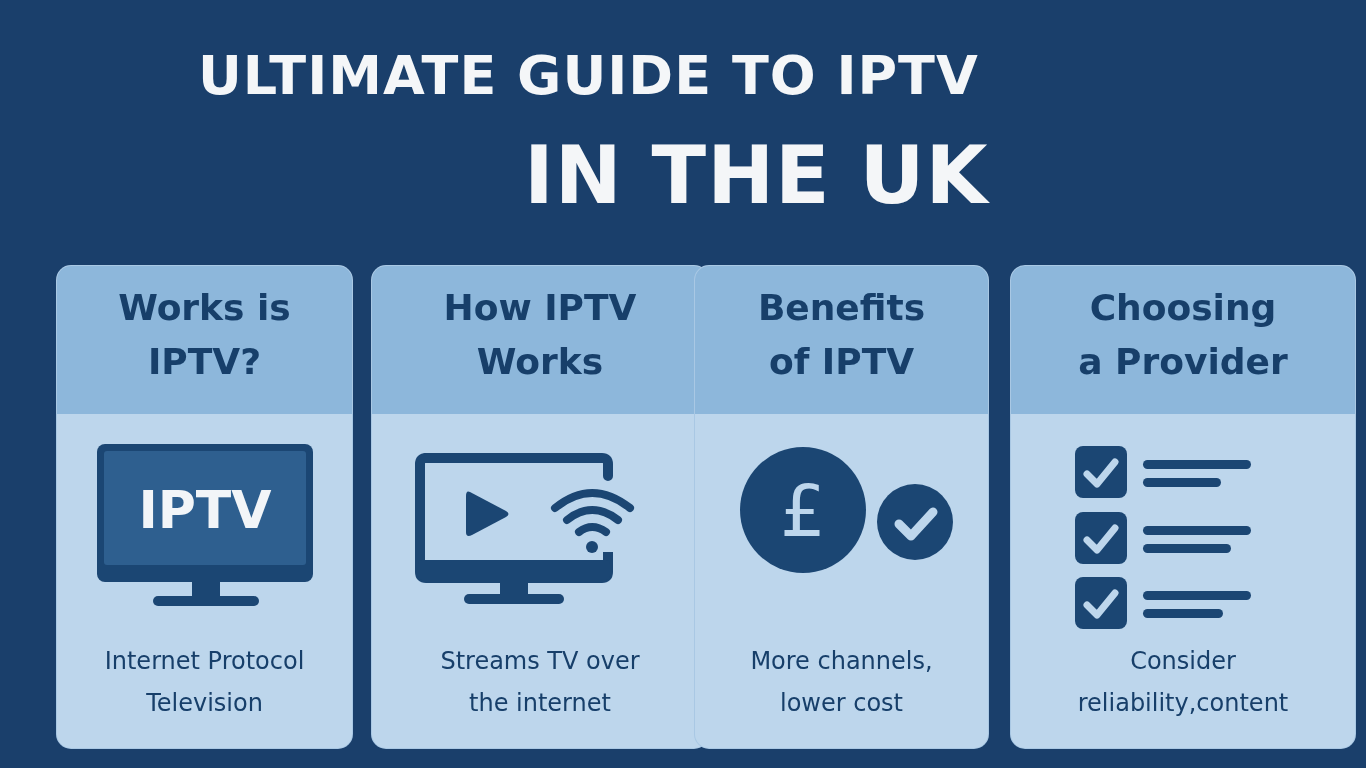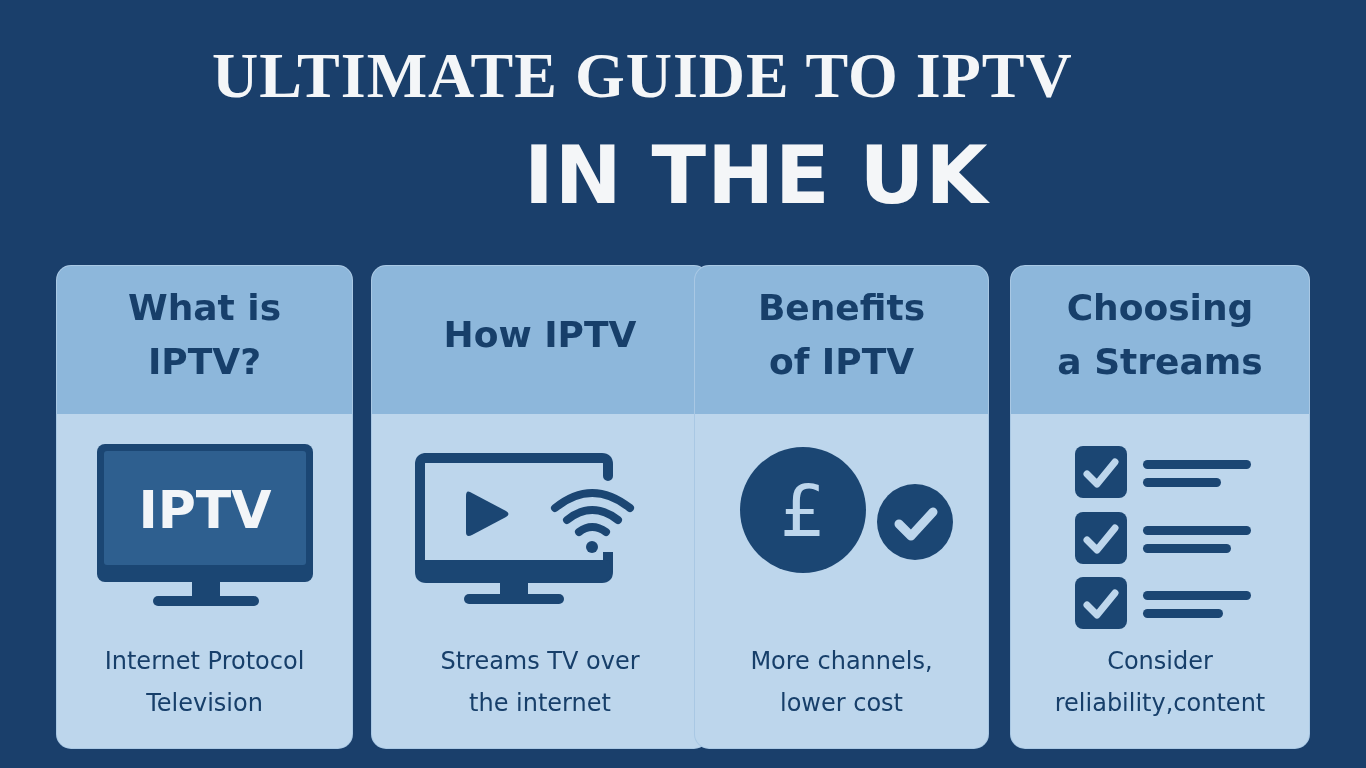--- a/index.html
+++ b/index.html
@@ -8,24 +8,23 @@
     background: #1a3f6b;
     position: relative;
     font-family: "DejaVu Sans", sans-serif;
   }
   .title {
     position: absolute; left: 0; top: 28px; width: 1366px;
     color: #f4f6f8; font-family: "DejaVu Sans", sans-serif; font-weight: bold;
     text-transform: uppercase;
   }
   .title .line1 {
-    position: absolute; left: 212px; top: 0; width: 1110px;
-    font-size: 64px; line-height: 96px; letter-spacing: 1px; white-space: nowrap;
+    position: absolute; left: 198px; top: 0; width: 1110px;
+    font-size: 54px; line-height: 96px; letter-spacing: 1px; white-space: nowrap;
     text-align: left;
-    font-family: Liberation Serif, serif;
   }
   .title .line2 {
     position: absolute; left: 524px; top: 100px;
     font-size: 80px; line-height: 96px; letter-spacing: 1px; white-space: nowrap;
   }
   .card {
     position: absolute; top: 266px; height: 482px;
     border-radius: 14px; overflow: hidden;
     background: #bdd6ec;
     box-shadow: 0 0 0 1px #a9c8e4;
@@ -53,21 +52,21 @@
 <body>
 
 <div class="title">
   <div class="line1">ULTIMATE GUIDE TO IPTV</div>
   <div class="line2">IN THE UK</div>
 </div>
 
 <div class="card" style="left:57px; width:295px;">
   <div class="card-head">
     <div class="card-title">
-      <span class="line-break">What is</span>
+      <span class="line-break">Works is</span>
       <span class="line-break">IPTV?</span>
     </div>
   </div>
   <div class="card-icon">
     <svg width="220" height="170" viewBox="0 0 220 170" style="left:38px; top:6px;">
       <rect x="2" y="2" width="216" height="138" rx="8" fill="#1b4673"></rect>
       <rect x="9" y="9" width="202" height="114" rx="3" fill="#2e5f8f"></rect>
       <rect x="97" y="140" width="28" height="20" fill="#1b4673"></rect>
       <rect x="58" y="154" width="106" height="10" rx="5" fill="#1b4673"></rect>
       <text x="110" y="86" text-anchor="middle" font-family="DejaVu Sans, sans-serif" font-weight="bold" font-size="52" fill="#f2f5f8">IPTV</text>
@@ -76,20 +75,21 @@
   <div class="card-desc">
     <span class="line-break">Internet Protocol</span>
     <span class="line-break">Television</span>
   </div>
 </div>
 
 <div class="card" style="left:372px; width:336px;">
   <div class="card-head">
     <div class="card-title">
       <span class="line-break">How IPTV</span>
+      <span class="line-break">Works</span>
     </div>
   </div>
   <div class="card-icon">
     <svg width="230" height="170" viewBox="0 0 230 170" style="left:40px; top:14px;">
       <path d="M14 8 H190 Q196 8 196 14 V26" fill="none" stroke="#1b4673" stroke-width="10" stroke-linecap="round"></path>
       <path d="M8 14 V122 Q8 128 14 128 H190 Q196 128 196 122 V102" fill="none" stroke="#1b4673" stroke-width="10"></path>
       <path d="M8 14 Q8 8 14 8" fill="none" stroke="#1b4673" stroke-width="10"></path>
       <rect x="6" y="110" width="192" height="20" rx="4" fill="#1b4673"></rect>
       <rect x="88" y="128" width="28" height="22" fill="#1b4673"></rect>
       <rect x="52" y="144" width="100" height="10" rx="5" fill="#1b4673"></rect>
@@ -120,25 +120,25 @@
       <circle cx="178" cy="78" r="38" fill="#1b4673"></circle>
       <path d="M162 80 L174 92 L196 68" fill="none" stroke="#bdd6ec" stroke-width="9" stroke-linecap="round" stroke-linejoin="round"></path>
     </svg>
   </div>
   <div class="card-desc">
     <span class="line-break">More channels,</span>
     <span class="line-break">lower cost</span>
   </div>
 </div>
 
-<div class="card" style="left:1011px; width:298px;">
+<div class="card" style="left:1011px; width:344px;">
   <div class="card-head">
     <div class="card-title">
       <span class="line-break">Choosing</span>
-      <span class="line-break">a Streams</span>
+      <span class="line-break">a Provider</span>
     </div>
   </div>
   <div class="card-icon">
     <svg width="190" height="190" viewBox="0 0 190 190" style="left:62px; top:8px;">
       <g>
         <rect x="2" y="2" width="52" height="52" rx="8" fill="#1b4673"></rect>
         <path d="M14 30 L24 40 L42 18" fill="none" stroke="#bdd6ec" stroke-width="7" stroke-linecap="round" stroke-linejoin="round"></path>
         <rect x="70" y="16" width="108" height="9" rx="4.5" fill="#1b4673"></rect>
         <rect x="70" y="34" width="78" height="9" rx="4.5" fill="#1b4673"></rect>
       </g>

